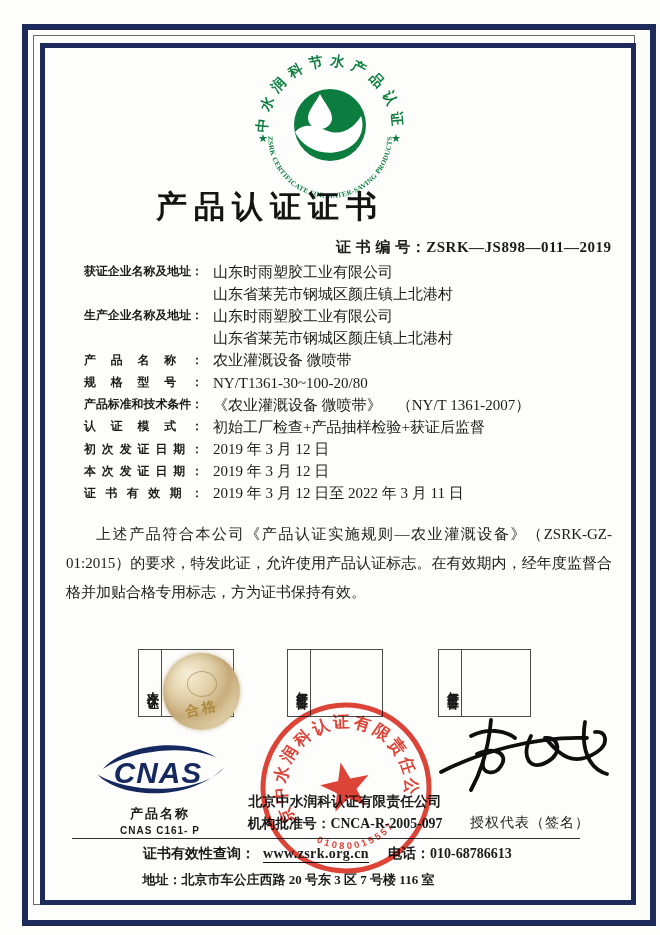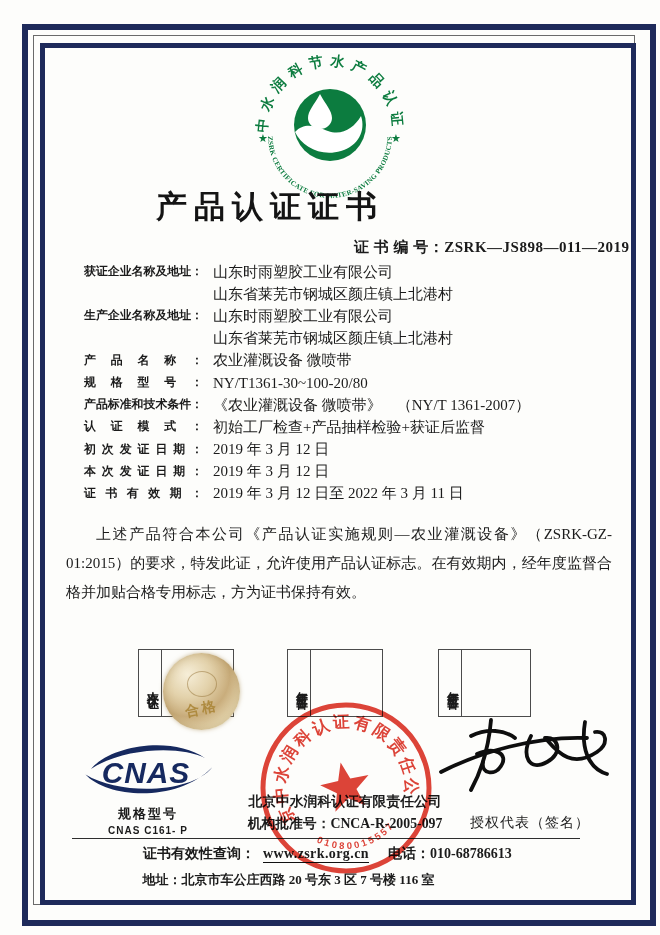--- a/index.html
+++ b/index.html
@@ -11,21 +11,21 @@
   .frame-inner{left:40px;top:43px;width:586px;height:852px;border:5px solid #1e2a5a;}
 
   .emblem{position:absolute;left:250px;top:48px;width:160px;height:160px;}
   .arc-cn{font-size:14px;font-weight:bold;fill:#0c7c3f;letter-spacing:6.5px;font-family:"Liberation Serif",serif;}
   .arc-en{font-size:7px;font-weight:bold;fill:#0c7c3f;letter-spacing:.3px;font-family:"Liberation Serif",serif;}
   .star-glyph{font-size:11px;fill:#0c7c3f;}
 
   .title{position:absolute;left:0;top:186px;width:540px;margin:0;text-align:center;
          font-family:"Liberation Sans","DejaVu Sans",sans-serif;font-size:31px;font-weight:bold;
          letter-spacing:7px;color:#141414;}
-  .certno{position:absolute;left:354px;top:238px;font-size:15px;font-weight:600;letter-spacing:.5px;}
+  .certno{position:absolute;left:336px;top:238px;font-size:15px;font-weight:600;letter-spacing:.5px;}
 
   .fields{position:absolute;left:84px;top:261px;width:535px;}
   .row{display:flex;align-items:center;height:22.2px;}
   .lbl{flex:0 0 119px;width:119px;font-size:11.9px;font-weight:bold;text-align:justify;text-align-last:justify;}
   .val{margin-left:10px;font-size:15px;white-space:nowrap;}
 
   .statement{position:absolute;left:58px;top:512px;width:546px;margin:8px;font-size:15px;
              line-height:29px;text-indent:2em;text-align:justify;}
 
   .cert-box{position:absolute;top:649px;height:66px;border:1.6px solid #4b4b4b;display:flex;background:transparent;}
@@ -33,21 +33,21 @@
   .vlabel{writing-mode:vertical-rl;text-orientation:upright;font-size:12px;font-weight:bold;
           width:22px;letter-spacing:2px;border-right:1.4px solid #4b4b4b;padding-top:4px;text-align:center;}
   .sticker{position:absolute;left:24px;top:3px;width:77px;height:77px;border-radius:50%;
            background:radial-gradient(circle at 32% 28%,#f6eed8 0%,#e3d2ab 30%,#c9ad7c 55%,#e8dab4 78%,#d3bd90 100%);
            box-shadow:0 0 4px rgba(160,130,70,.5), inset 0 0 10px rgba(140,105,45,.35);z-index:3;}
   .sticker-ring{position:absolute;left:24px;top:18px;width:28px;height:24px;border:1.4px solid rgba(150,115,55,.5);
                 border-radius:50%;}
   .sticker-text{position:absolute;left:50%;bottom:12px;transform:translateX(-50%) rotate(-12deg);
                 font-size:14px;font-weight:bold;color:#ab8638;letter-spacing:3px;opacity:.9;white-space:nowrap;}
 
-  .cnas{position:absolute;left:80px;top:740px;width:136px;text-align:center;}
+  .cnas{position:absolute;left:92px;top:740px;width:136px;text-align:center;}
   .cnas-line1{font-size:13px;font-weight:bold;margin-top:3px;letter-spacing:2px;}
   .cnas-line2{font-size:10px;font-weight:bold;font-family:"Liberation Sans",sans-serif;letter-spacing:1px;margin-top:2px;}
 
   .issuer{position:absolute;left:235px;top:791px;width:220px;text-align:center;font-weight:bold;
           font-size:13.8px;line-height:21.5px;z-index:1;}
   .stamp{position:absolute;left:258px;top:700px;width:176px;height:176px;transform:rotate(-12deg);
          mix-blend-mode:multiply;opacity:.93;z-index:2;}
   .stamp-ring-text{font-size:16.5px;font-weight:bold;fill:#dc352a;letter-spacing:3px;font-family:"Liberation Serif",serif;}
   .stamp-serial{font-size:9.5px;font-weight:bold;fill:#dc352a;letter-spacing:2.6px;font-family:"Liberation Sans",sans-serif;}
 
@@ -157,21 +157,21 @@
   <div class="cert-box box3">
     <span class="vlabel">年度监督</span>
   </div>
 
   <div class="cnas">
     <svg viewBox="0 0 150 64" width="136" height="58">
       <path d="M12,32 C36,4 104,-4 138,20 C112,6 48,8 12,32 Z" fill="#16295f"></path>
       <path d="M6,38 C30,64 106,70 146,30 C124,58 46,62 6,38 Z" fill="#16295f"></path>
       <text x="24" y="47" font-family="Liberation Sans, sans-serif" font-size="33" font-weight="bold" font-style="italic" fill="#16295f" letter-spacing="1">CNAS</text>
     </svg>
-    <div class="cnas-line1">规格型号</div>
+    <div class="cnas-line1">产品名称</div>
     <div class="cnas-line2">CNAS C161- P</div>
   </div>
 
   <div class="issuer">
     <div>北京中水润科认证有限责任公司</div>
     <div>机构批准号：CNCA-R-2005-097</div>
   </div>
 
   <div class="stamp">
     <svg viewBox="0 0 176 176" width="176" height="176">

